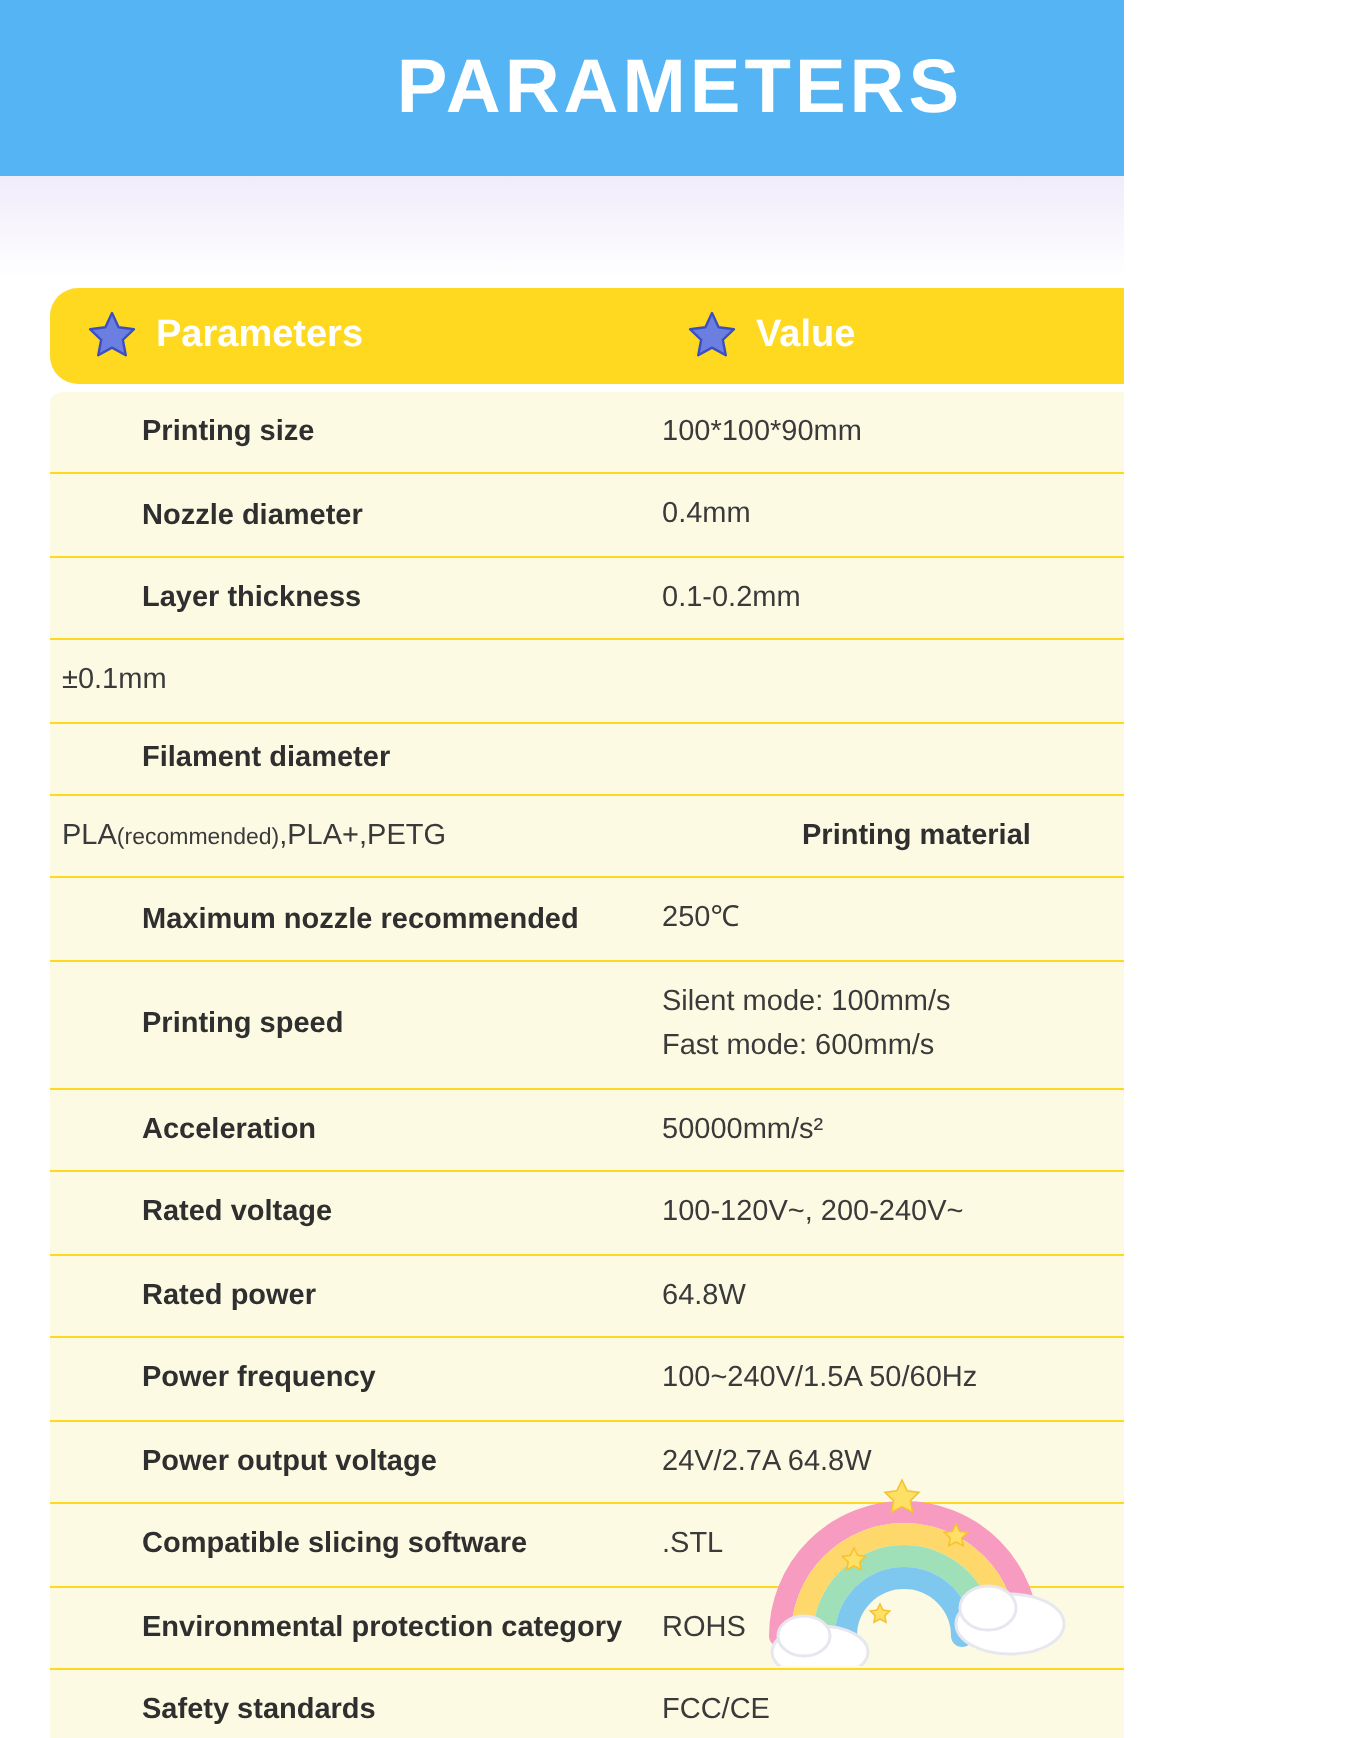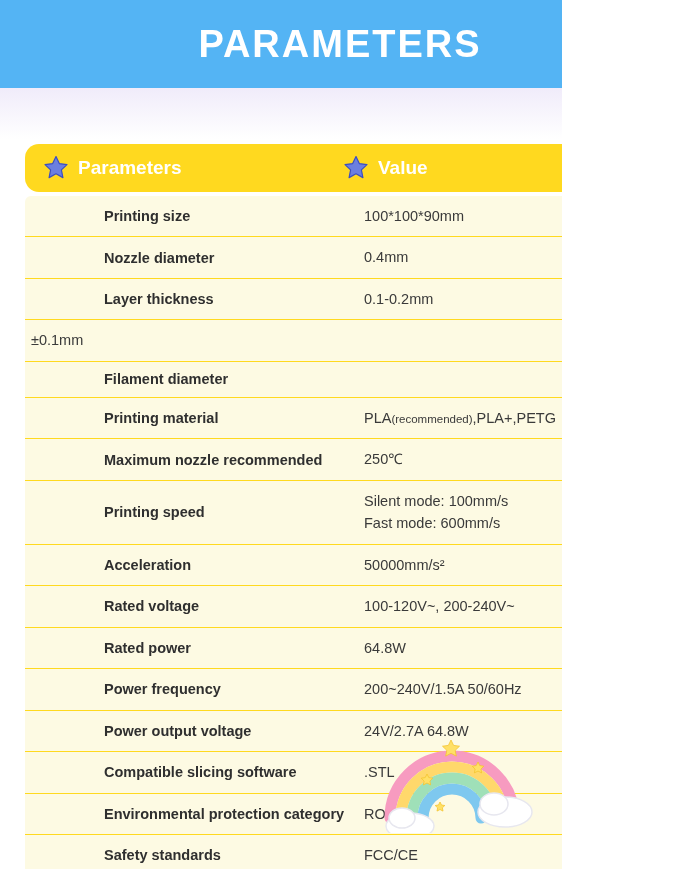--- a/index.html
+++ b/index.html
@@ -85,21 +85,20 @@
     align-items: center;
     font-size: 14.5px;
     color: #3a3a3a;
     padding: 9px 0;
   }
   .cell.param {
     width: 300px;
     padding-left: 46px;
     font-weight: bold;
     color: #2f2f2f;
-    margin-left: 33px;
   }
   .cell.value {
     flex: 1;
     padding-left: 6px;
     color: #3a3a3a;
     flex-direction: column;
     align-items: flex-start;
     justify-content: center;
   }
   .value-line { line-height: 1.55; }
@@ -170,24 +169,24 @@
         <div class="cell value">
           <span class="value-line">±0.1mm</span>
         </div>
       </div>
 
       <div class="row">
         <div class="cell param">Filament diameter</div>
       </div>
 
       <div class="row">
+        <div class="cell value">
+          <span class="value-line"><span>PLA</span><span class="small-note">(recommended)</span><span>,PLA+,PETG</span></span>
+        </div>
         <div class="cell param">Printing material</div>
-        <div class="cell value">
-          <span class="value-line"><span>PLA</span><span class="small-note">(recommended)</span><span>,PLA+,PETG</span></span>
-        </div>
       </div>
 
       <div class="row">
         <div class="cell param">Maximum nozzle recommended</div>
         <div class="cell value">
           <span class="value-line">250℃</span>
         </div>
       </div>
 
       <div class="row">
@@ -215,21 +214,21 @@
       <div class="row">
         <div class="cell param">Rated power</div>
         <div class="cell value">
           <span class="value-line">64.8W</span>
         </div>
       </div>
 
       <div class="row">
         <div class="cell param">Power frequency</div>
         <div class="cell value">
-          <span class="value-line"> 200~240V/1.5A 50/60Hz</span>
+          <span class="value-line"> 100~240V/1.5A 50/60Hz</span>
         </div>
       </div>
 
       <div class="row">
         <div class="cell param">Power output voltage</div>
         <div class="cell value">
           <span class="value-line">24V/2.7A 64.8W</span>
         </div>
       </div>
 

